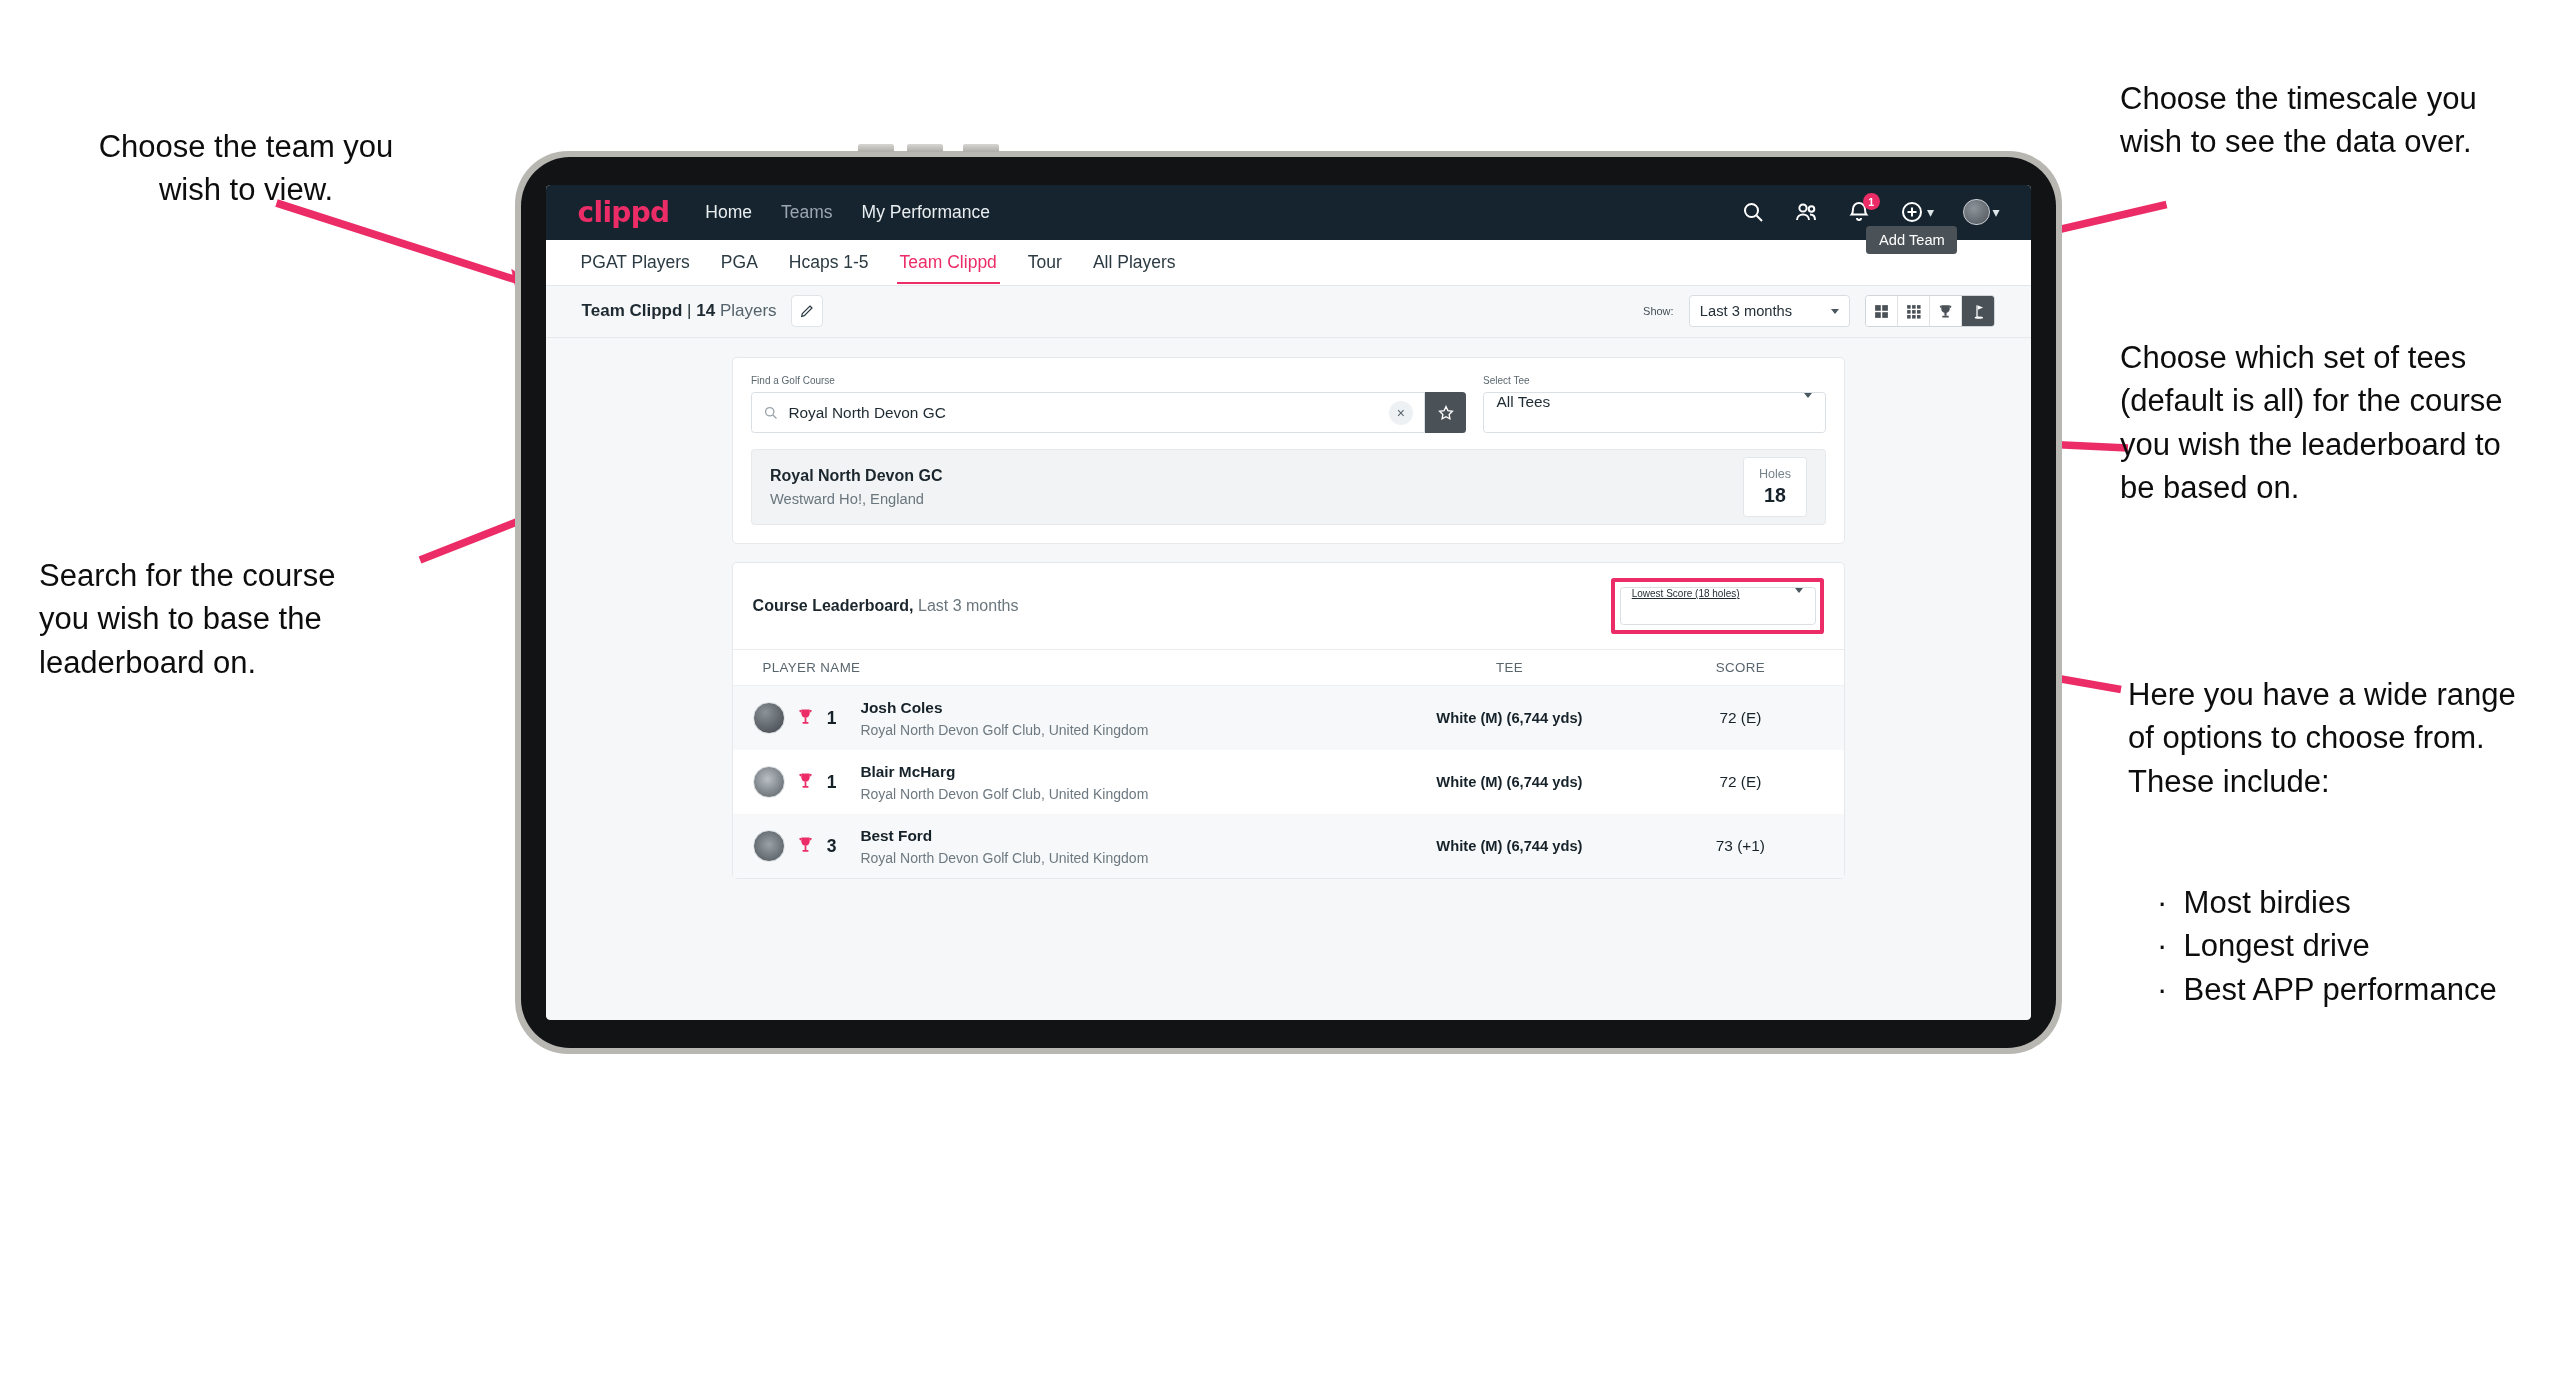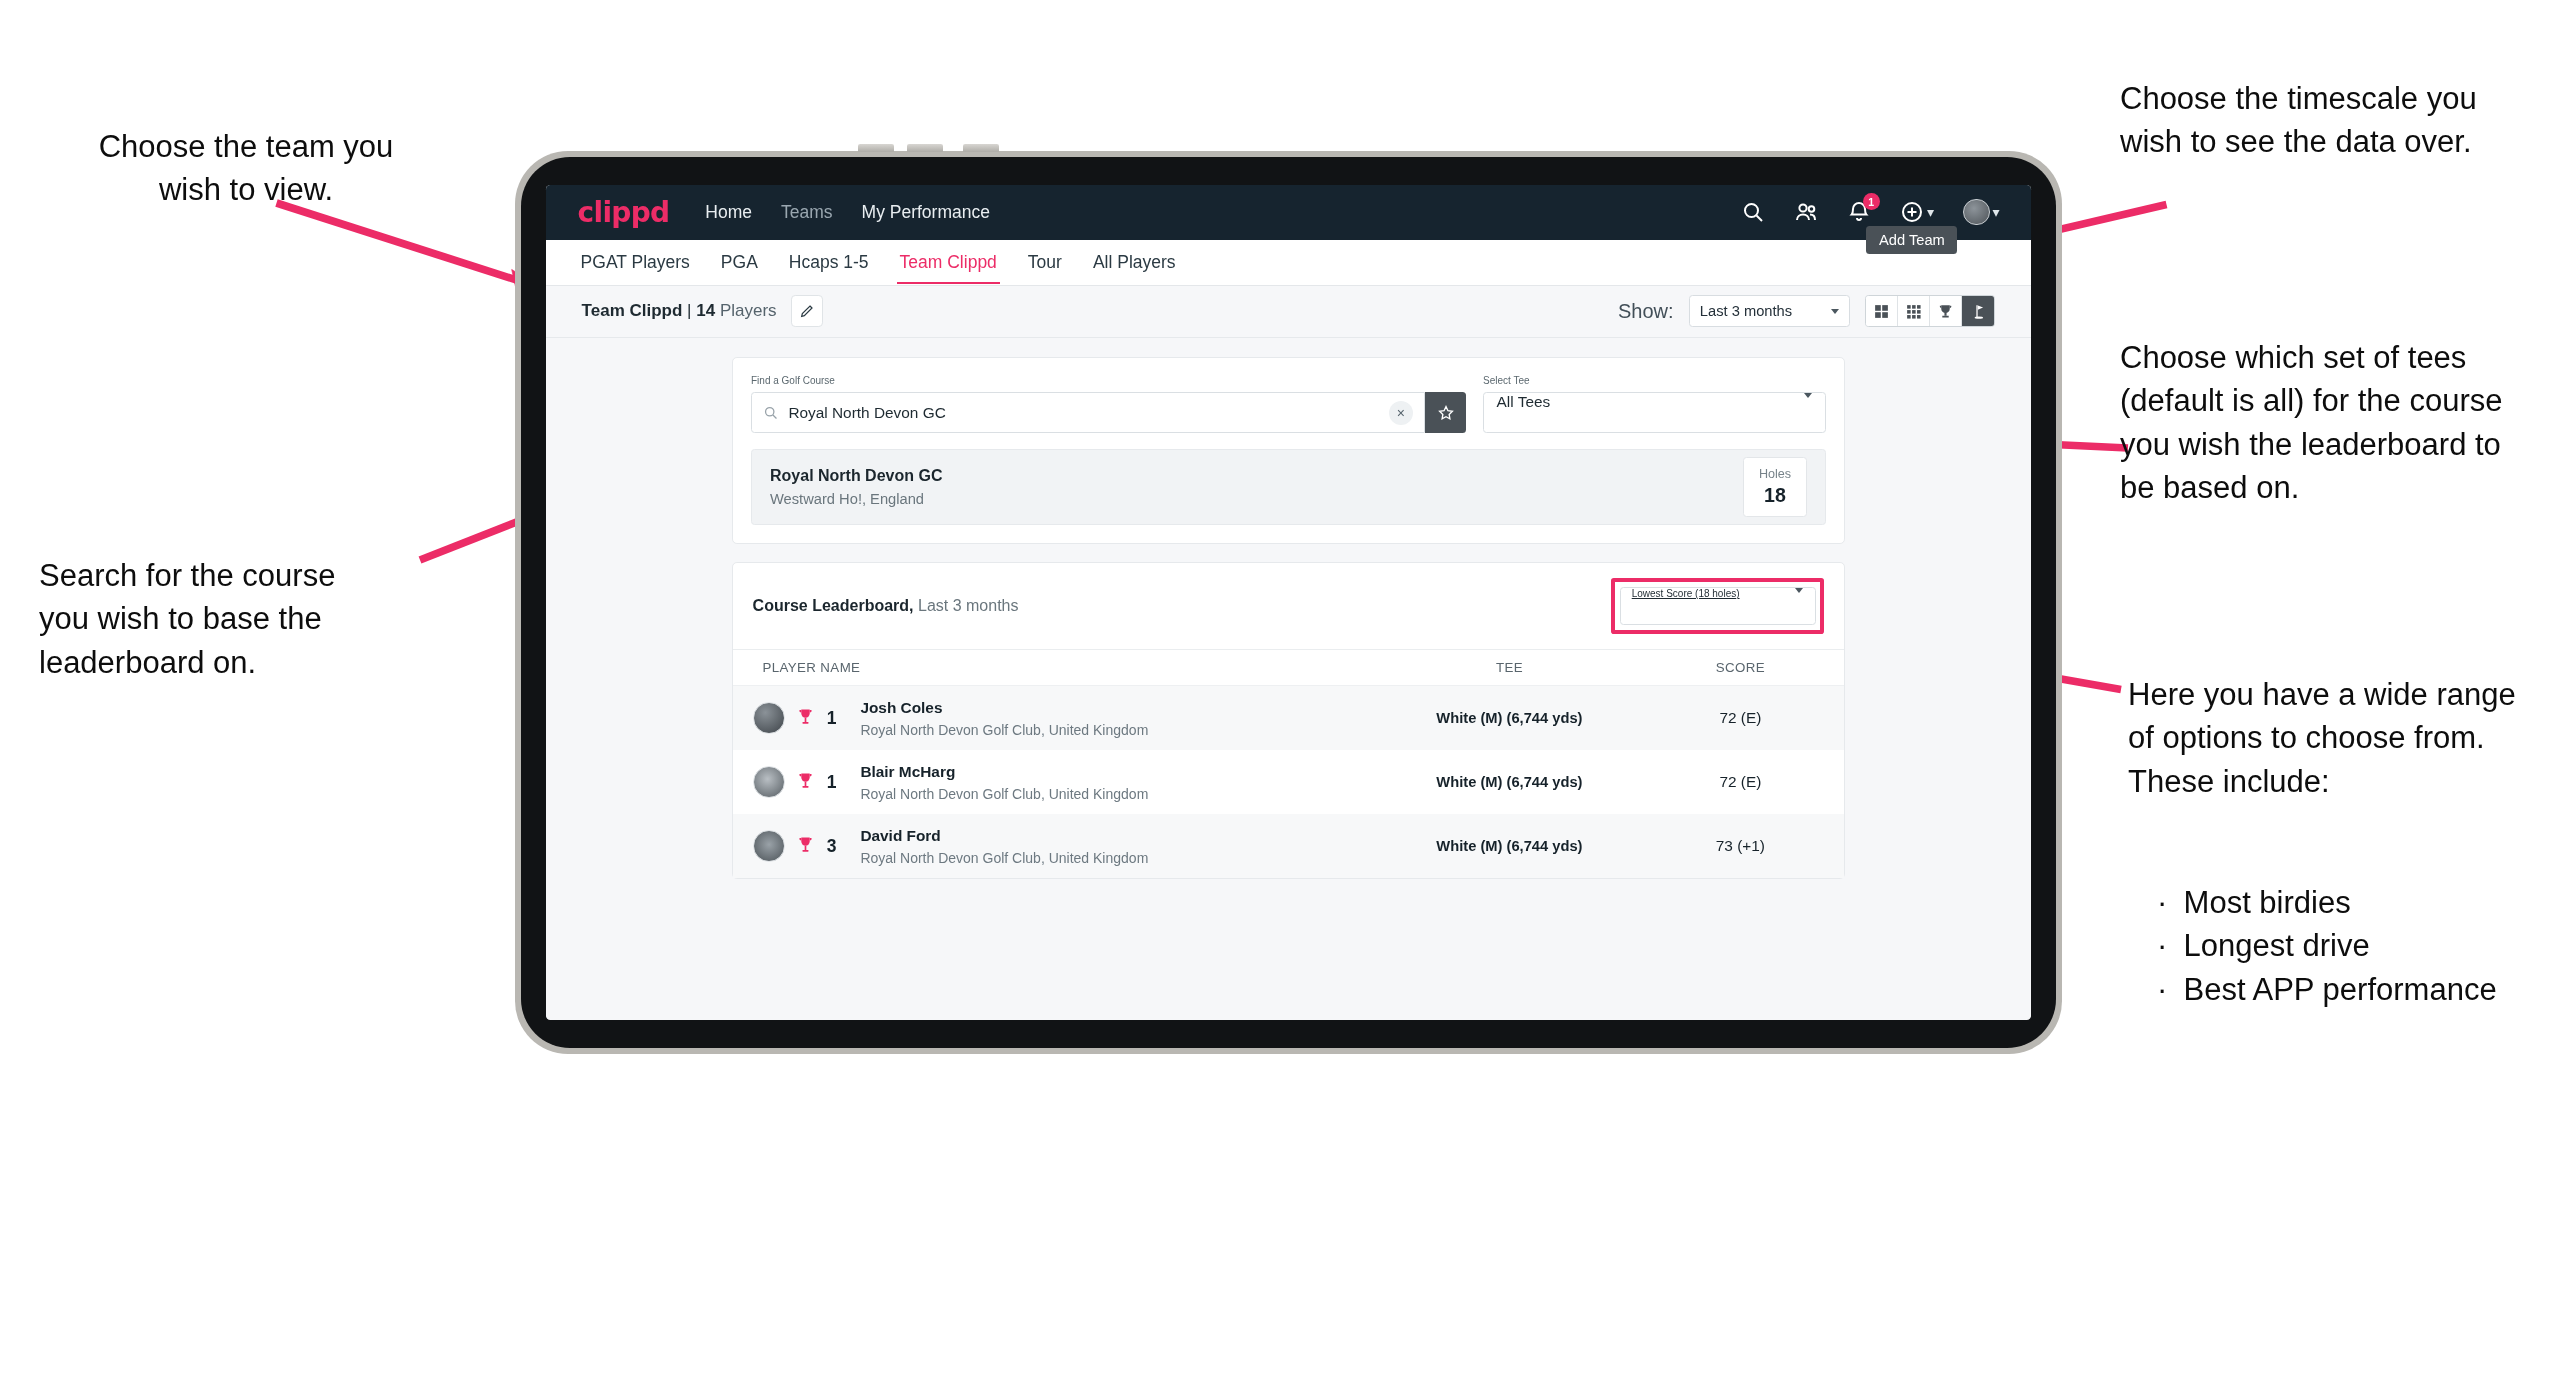--- a/index.html
+++ b/index.html
@@ -117,21 +117,21 @@
   .team-title { font-size: 17px; color: #1e2a31; }
   .team-title b { font-weight: 700; }
   .team-title .pl { color:#55636c; }
   .edit-btn {
     width: 32px; height: 32px; margin-left: 14px;
     background:#fff; border:0.7px solid #e0e4e7; border-radius: 4.2px;
     display:flex; align-items:center; justify-content:center;
   }
   .edit-btn svg { width: 16px; height: 16px; stroke:#2b3a43; fill:none; stroke-width:1.8; }
   .subbar-right { margin-left:auto; display:flex; align-items:center; gap: 15.4px; }
-  .show-lbl { font-size: 20px; color: #424f58; }
+  .show-lbl { font-size: 11px; color: #424f58; }
   .select-box {
     width: 161px; height: 32px; background:#fff;
     border:0.7px solid #d8dde1; border-radius: 3.5px;
     display:flex; align-items:center; justify-content:space-between;
     padding: 0 9.8px; font-size: 14.7px; color:#243039;
   }
   .chev { width:0;height:0;border-left:4.9px solid transparent;border-right:4.9px solid transparent;border-top:5.6px solid #4b575f; }
   .seg { display:flex; border:0.7px solid #cfd5d9; border-radius:3.5px; overflow:hidden; height:32px; }
   .seg > div {
     width: 32px; display:flex; align-items:center; justify-content:center;
@@ -523,21 +523,21 @@
                 <span class="trophy">
                   <svg viewBox="0 0 24 28" fill="#ec2c67">
                       <path d="M6 2h12v6a6 6 0 0 1-12 0z"></path>
                       <path d="M3.5 3h2.5v3.6A2.8 2.8 0 0 1 3.5 3zM18 3h2.5a2.8 2.8 0 0 1-2.5 3.6z"></path>
                       <rect x="10.8" y="14" width="2.4" height="6"></rect>
                       <rect x="7.6" y="20" width="8.8" height="2.6" rx="1"></rect>
                     </svg>
                 </span>
                 <span class="rank">3</span>
                 <span>
-                  <div class="pname">David Ford</div>
+                  <div class="pname">Best Ford</div>
                   <div class="pclub">Royal North Devon Golf Club, United Kingdom</div>
                 </span>
               </div>
               <div class="t-tee">White (M) (6,744 yds)</div>
               <div class="t-score">73 (+1)</div>
             </div>
           </div>
 
         </div>
       </div>

